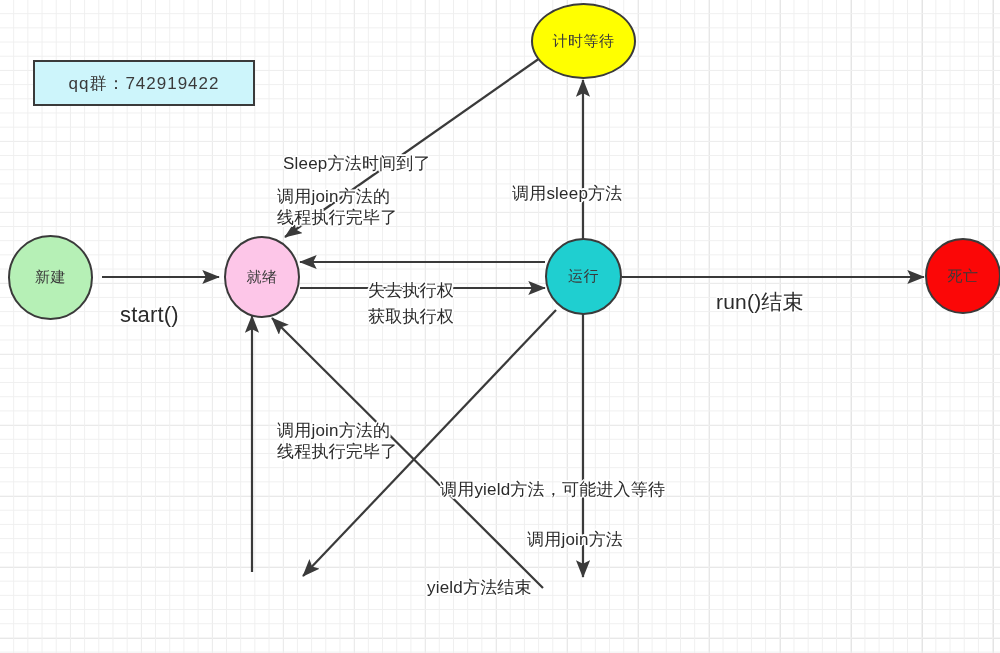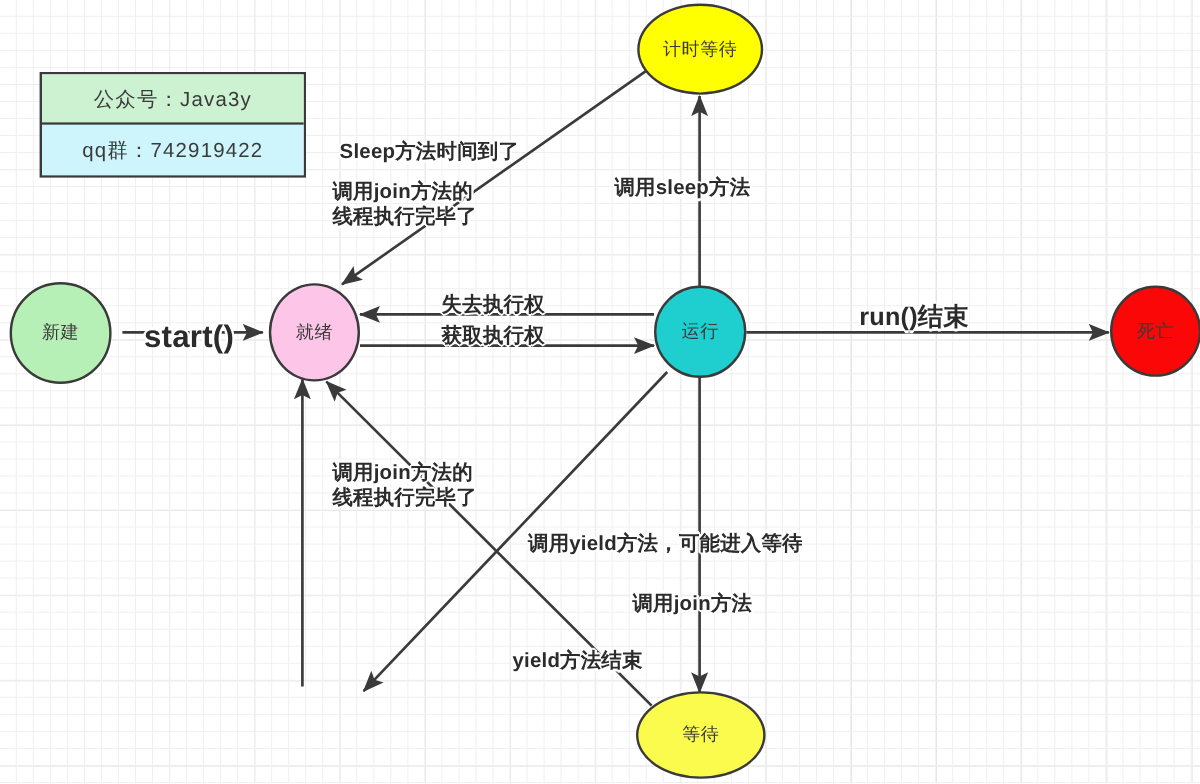--- a/index.html
+++ b/index.html
@@ -52,30 +52,31 @@
     display: flex;
     align-items: center;
     justify-content: center;
     font-size: 17px;
     color: #3a3a3a;
     letter-spacing: 1px;
   }
   .legend-row.first { border-bottom: 2.5px solid #3a3a3a; }
   .elabel {
     position: absolute;
-    font-weight: bold;
+    font-weight: normal;
     color: #2b2b2b;
     white-space: nowrap;
     font-size: 17px;
     letter-spacing: 0.2px;
     line-height: 1.25;
     text-shadow:
       1.2px 0 #ffffff, -1.2px 0 #ffffff, 0 1.2px #ffffff, 0 -1.2px #ffffff,
       1px 1px #ffffff, -1px -1px #ffffff, 1px -1px #ffffff, -1px 1px #ffffff,
       2px 0 #ffffff, -2px 0 #ffffff, 0 2px #ffffff, 0 -2px #ffffff;
+    margin-top: 37px;
   }
 </style>
 </head>
 <body>
 
 <div id="canvas">
 
   <svg id="edges" viewBox="0 0 1000 653">
     <defs>
       <marker id="arw" markerWidth="9" markerHeight="9" refX="7.6" refY="3.2" orient="auto" markerUnits="strokeWidth">
@@ -90,23 +91,20 @@
       <line x1="583" y1="241" x2="583" y2="80"></line>
       <line x1="540" y1="58" x2="285" y2="237"></line>
       <line x1="556" y1="310" x2="303" y2="576"></line>
       <line x1="583" y1="313" x2="583" y2="577"></line>
       <line x1="543" y1="588" x2="272" y2="318"></line>
       <line x1="252" y1="572" x2="252" y2="316"></line>
     </g>
   </svg>
 
   <div class="legend" style="left:33px; top:60px;">
-    <div class="legend-row first" style="background:#ccf2d2;">
-      <span>公众号：Java3y</span>
-    </div>
     <div class="legend-row" style="background:#cdf5fb;">
       <span>qq群：742919422</span>
     </div>
   </div>
 
   <div class="node" style="left:8px; top:235px; width:85px; height:85px; background:#b6f0b6;text-align:right;">
     <span>新建</span>
   </div>
 
   <div class="node" style="left:224px; top:236px; width:76px; height:82px; background:#fdc6e8;">
@@ -119,25 +117,22 @@
 
   <div class="node" style="left:925px; top:238px; width:76px; height:76px; background:#fb0707;">
     <span>死亡</span>
   </div>
 
   <div class="node" style="left:531px; top:3px; width:105px; height:76px; background:#ffff00;">
     <span>计时等待</span>
   </div>
 
 
-  <div class="node" style="left:530px; top:576px; width:108px; height:73px; background:#fbfb4e;">
-    <span>等待</span>
-  </div>
 
-  <div class="elabel" style="left:120px; top:264px; font-size:26px;">start()</div>
+  <div class="elabel" style="left:120px; top:264px; font-size:22px;">start()</div>
 
   <div class="elabel" style="left:368px; top:243px;">失去执行权</div>
 
   <div class="elabel" style="left:368px; top:269px;">获取执行权</div>
 
   <div class="elabel" style="left:716px; top:252px; font-size:21px;">run()结束</div>
 
   <div class="elabel" style="left:512px; top:146px;">调用sleep方法</div>
 
 

